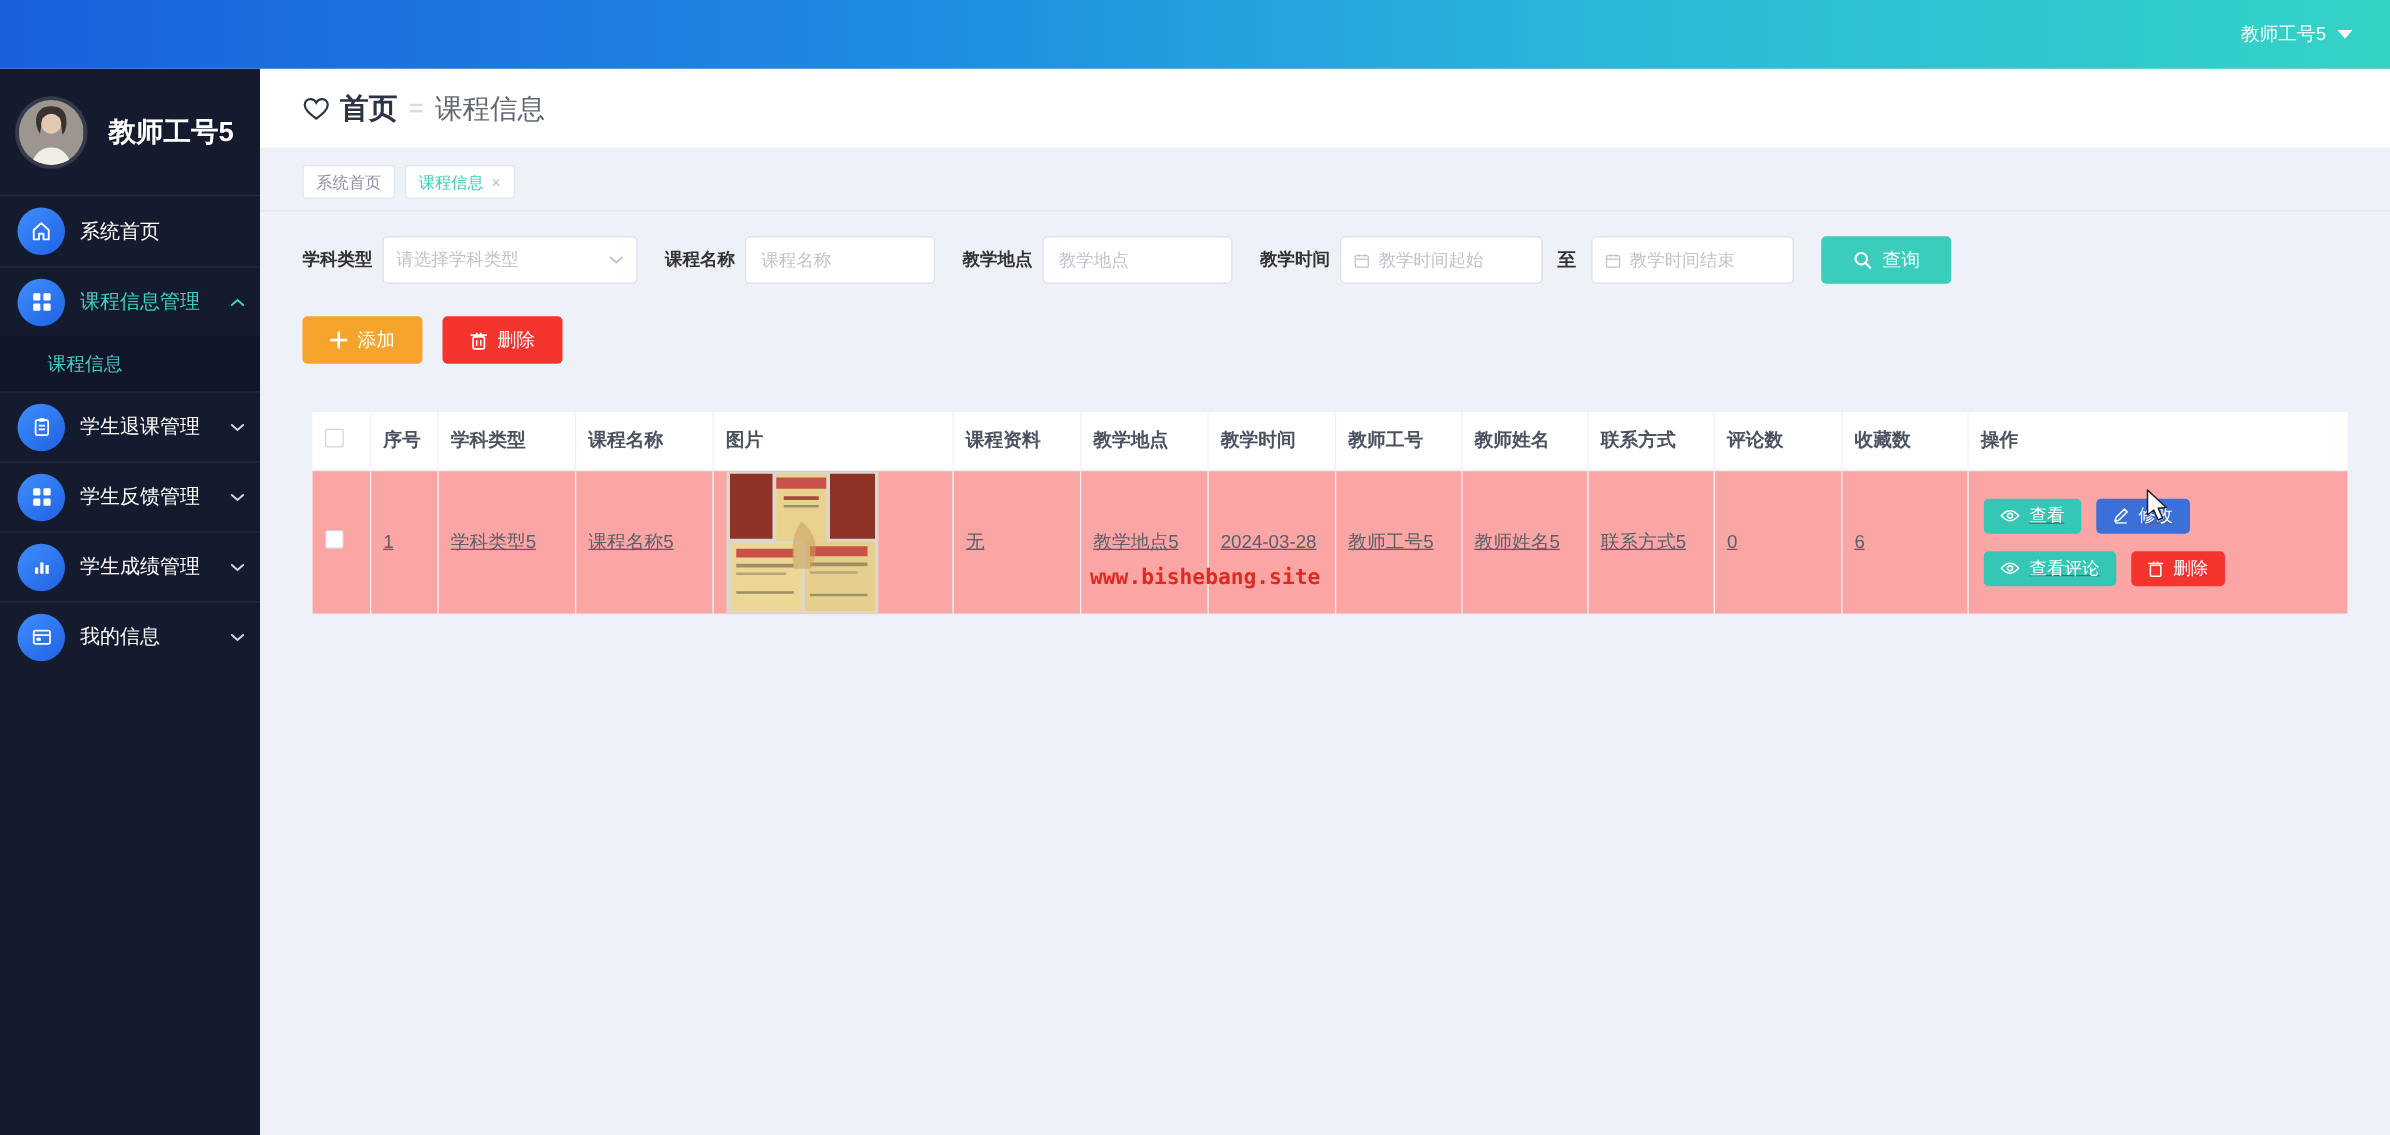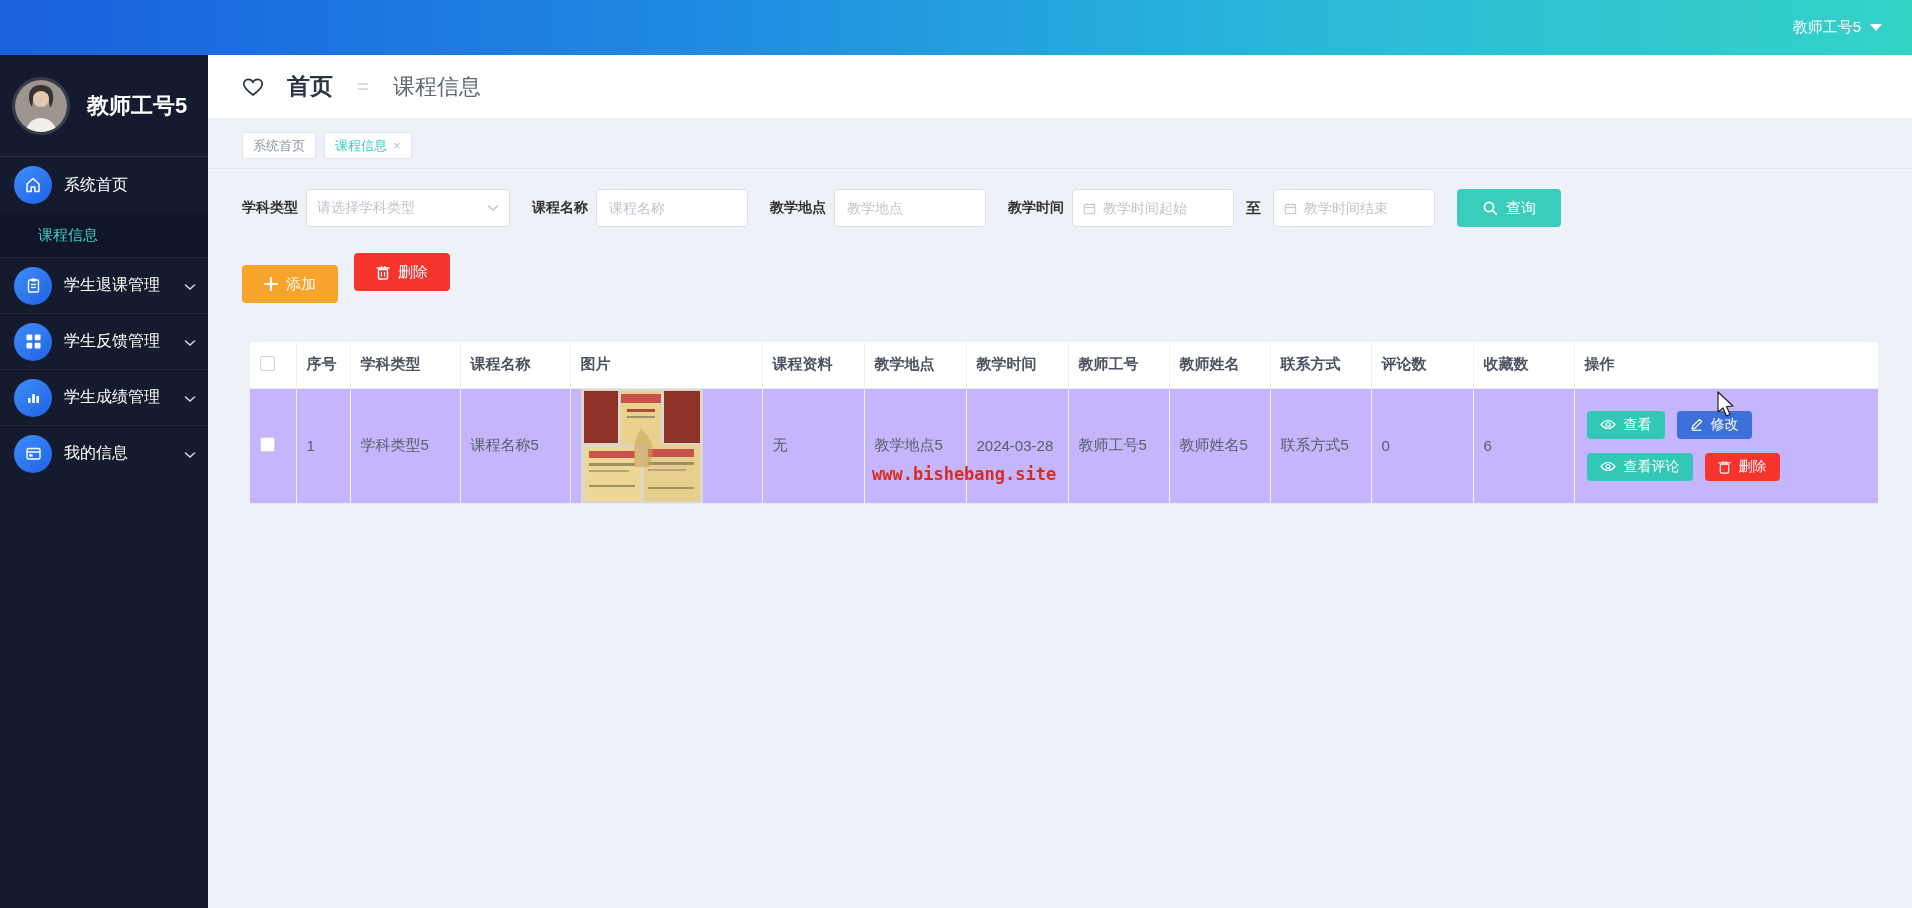--- a/index.html
+++ b/index.html
@@ -25,21 +25,21 @@
   .icon-circle { width:38px; height:38px; border-radius:50%; flex:none;
     background:linear-gradient(140deg,#3f8efa,#1f62e6); display:flex; align-items:center; justify-content:center; }
   .menu-label { color:#fff; font-size:16px; }
   .menu-label.active { color:#3fd0c0; }
   .menu-chevron { margin-left:auto; margin-right:12px; flex:none; }
   .submenu-item { height:44px; display:flex; align-items:center; padding-left:38px;
     background:#10152a; color:#3fd0c0; font-size:15px; cursor:pointer; }
 
   
   .main { position:absolute; left:208px; top:55px; right:0; bottom:0; background:#eef1f7; }
-  .breadcrumb-bar { height:64px; background:#fff; display:flex; align-items:center; padding-left:34px; gap:23px;
+  .breadcrumb-bar { height:64px; background:#fff; display:flex; align-items:center; padding-left:34px; gap:8px;
     border-bottom:1px solid #eef0f5; }
   .bc-home { font-size:23px; font-weight:bold; color:#2b3344; }
   .bc-sep { display:flex; flex-direction:column; gap:3px; margin:0 2px; }
   .bc-sep i { display:block; width:10px; height:2px; background:#d7dbe3; }
   .bc-current { font-size:22px; color:#5f6775; }
 
   .tabbar { padding:13px 0 9px 34px; display:flex; gap:8px; border-bottom:1px solid #e2e6ee; }
   .tab { height:27px; padding:0 10px; background:#fff; border:1px solid #e2e6ee; border-radius:3px;
     display:flex; align-items:center; gap:6px; font-size:13px; color:#8d93a0; cursor:pointer; }
   .tab.active { color:#3fcdbd; }
@@ -56,31 +56,31 @@
   .f-input::placeholder { color:#c0c4cc; }
   .date-wrap { width:162px; display:flex; align-items:center; gap:7px; padding:0 10px; }
   .date-wrap input { border:none; outline:none; width:100%; font-size:14px; color:#606266; font-family:"Liberation Sans",sans-serif; }
   .date-wrap input::placeholder { color:#c0c4cc; }
   .to-label { font-size:15px; font-weight:bold; color:#333; margin:0 4px; }
   .btn { border:none; border-radius:4px; color:#fff; display:flex; align-items:center; justify-content:center; gap:8px; cursor:pointer; font-family:"Liberation Sans",sans-serif; }
   .btn-search { margin-left:14px; width:104px; height:38px; background:#3bcdbb; font-size:15px; }
 
   
   .toolbar { margin:26px 0 0 34px; display:flex; gap:16px; }
-  .btn-add { height:38px; padding:16px 22px; background:#f6a42b; font-size:15px;margin-top:12px; }
+  .btn-add { height:38px; padding:16px 22px; background:#f6a42b; font-size:15px; }
   .btn-del { height:38px; padding:0 22px; background:#f5342e; font-size:15px; }
 
   
   .table-card { margin:39px 34px 0 42px; background:#fff; position:relative; }
   table { width:100%; border-collapse:collapse; table-layout:fixed; }
   th { height:46px; font-size:15px; color:#4c5260; font-weight:bold; text-align:left; padding:0 10px;
     border-bottom:1px solid #e8ebf1; border-right:1px solid #eff1f6; background:#fff; }
   th:last-child, td:last-child { border-right:none; }
   td { height:94px; font-size:15px; color:#5a6068; padding:0 10px; border-right:1px solid #eff1f6;
-    border-bottom:1px solid #e8ebf1; vertical-align:middle; background:#c4b5fd; }
+    border-bottom:1px solid #e8ebf1; vertical-align:middle; background:#fca5a5;text-decoration:underline; }
   .checkbox { width:15px; height:15px; border:1px solid #ced3dd; border-radius:2px; background:#fff; cursor:pointer; }
   .row-img { display:block; width:122px; height:114px; cursor:pointer; }
   .op-grid { display:flex; flex-direction:column; gap:14px; padding-left:2px; }
   .op-row { display:flex; gap:12px; }
   .btn-op { height:28px; padding:0 13px; font-size:14px; }
   .op-teal { background:#35c7b5; }
   .op-blue { background:#3c6fd8; }
   .op-red  { background:#f5342e; }
   .watermark { position:absolute; left:622px; top:122px; color:#dc2b1f; font-weight:bold;
     font-family:"DejaVu Sans Mono",monospace; font-size:17px; letter-spacing:0; white-space:nowrap; pointer-events:none; }
@@ -113,20 +113,36 @@
   <div>
     <div class="menu-item">
       <span class="icon-circle">
         <svg width="18" height="18" viewBox="0 0 18 18">
             <path d="M3 8 L9 2.5 L15 8 V15.5 H10.8 V11 H7.2 V15.5 H3 Z" fill="none" stroke="#fff" stroke-width="1.5" stroke-linejoin="round"></path>
           </svg>
       </span>
       <span class="menu-label">系统首页</span>
     </div>
 
+    <div class="menu-item">
+      <span class="icon-circle">
+        <svg width="17" height="17" viewBox="0 0 17 17">
+            <rect x="1.5" y="1.5" width="5.8" height="5.8" rx="1" fill="#fff"></rect>
+            <rect x="9.7" y="1.5" width="5.8" height="5.8" rx="1" fill="#fff"></rect>
+            <rect x="1.5" y="9.7" width="5.8" height="5.8" rx="1" fill="#fff"></rect>
+            <rect x="9.7" y="9.7" width="5.8" height="5.8" rx="1" fill="#fff"></rect>
+          </svg>
+      </span>
+      <span class="menu-label active">课程信息管理</span>
+      <span class="menu-chevron">
+        <svg width="12" height="8" viewBox="0 0 12 8">
+            <polyline points="1.5,6 6,2 10.5,6" fill="none" stroke="#3fd0c0" stroke-width="1.6" stroke-linecap="round"></polyline>
+          </svg>
+      </span>
+    </div>
 
     <div class="submenu-item">
       <span>课程信息</span>
     </div>
 
     <div class="menu-item">
       <span class="icon-circle">
         <svg width="17" height="17" viewBox="0 0 17 17">
             <rect x="3.5" y="3" width="10" height="12" rx="1.2" fill="none" stroke="#fff" stroke-width="1.4"></rect>
             <rect x="6.2" y="1.6" width="4.6" height="2.8" rx="1" fill="#fff"></rect>

